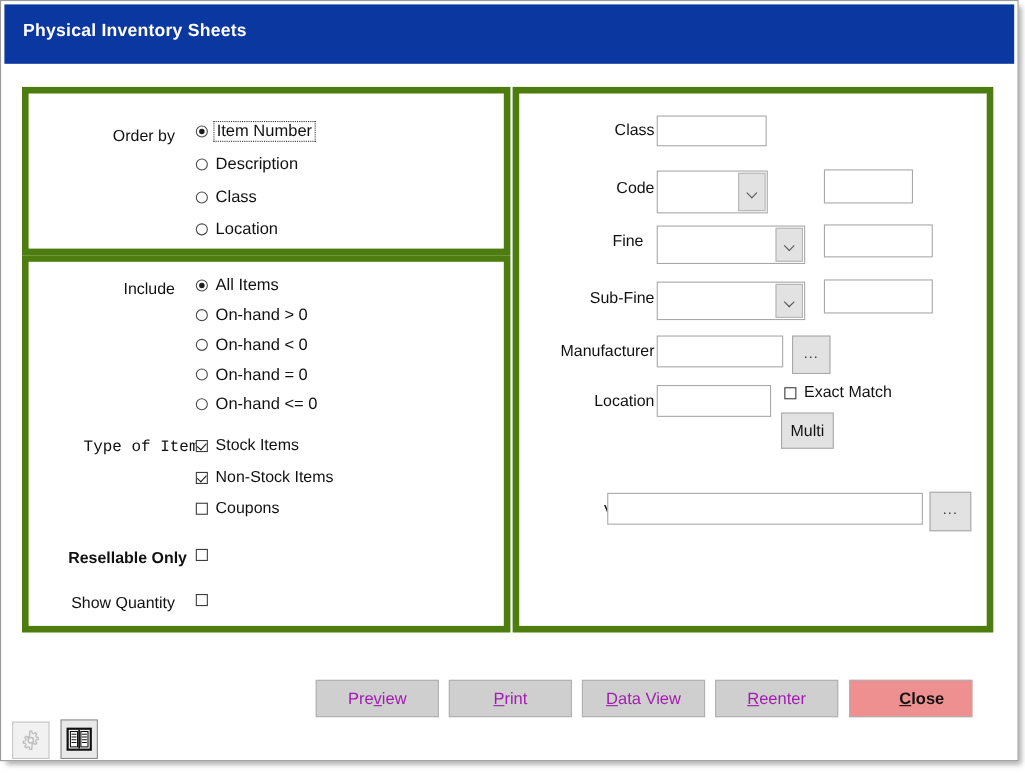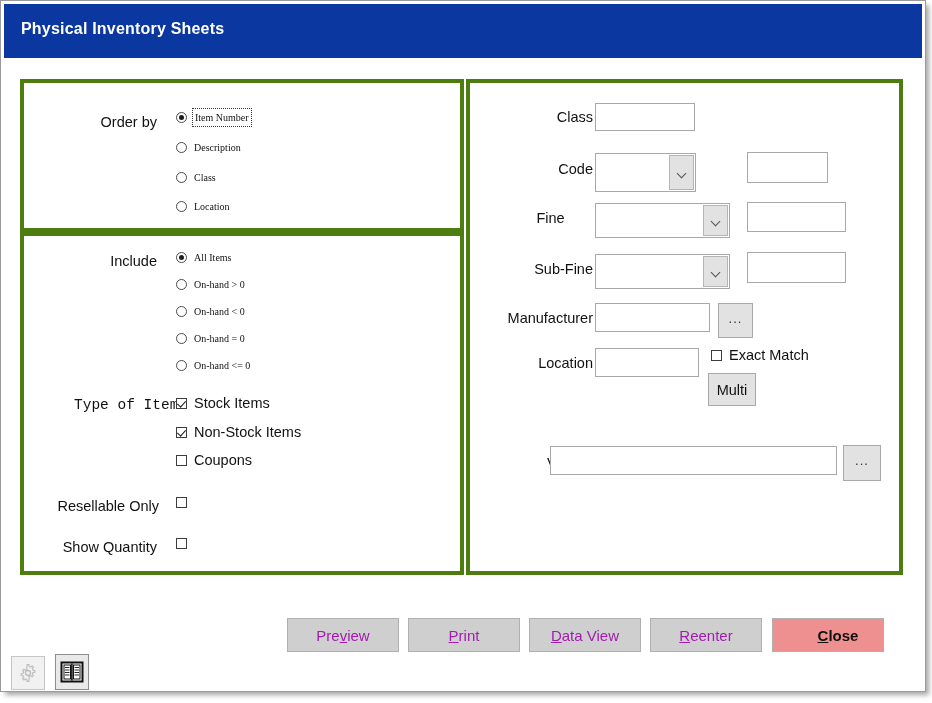--- a/index.html
+++ b/index.html
@@ -43,21 +43,21 @@
     color: #ffffff;
     font-size: 16px;
     font-weight: bold;
     letter-spacing: 0.2px;
     white-space: nowrap;
   }
 
   
   .panel {
     position: absolute;
-    border: 4px solid #4d7c0f;
+    border: 6px solid #4d7c0f;
     background: #ffffff;
     box-sizing: border-box;
   }
   #panel-order   { left: 19px;  top: 78px;  width: 444px; height: 153px; }
   #panel-include { left: 19px;  top: 231px; width: 444px; height: 343px; }
   #panel-filters { left: 465px; top: 78px;  width: 437px; height: 496px; }
 
   
   .lbl {
     position: absolute;
@@ -88,24 +88,23 @@
     content: "";
     position: absolute;
     left: 50%; top: 50%;
     width: 5px; height: 5px;
     margin-left: -2.5px;
     margin-top: -2.5px;
     border-radius: 50%;
     background: #1c1c1c;
   }
   .radio-label {
-    font-size: 10px;
+    font-size: 15px;
     color: #111111;
     line-height: 15px;
-    font-family: Liberation Serif, serif;
   }
   .radio-row.focused .radio-label {
     outline: 1px dotted #333333;
     outline-offset: 1px;
     padding: 0 1px;
   }
 
   
   .check-row {
     position: absolute;
@@ -326,21 +325,21 @@
     <div class="check-row" style="left:152px; top:189px;">
       <span class="checkbox checked"></span>
       <span class="check-label">Non-Stock Items</span>
     </div>
 
     <div class="check-row" style="left:152px; top:217px;">
       <span class="checkbox"></span>
       <span class="check-label">Coupons</span>
     </div>
 
-    <div class="lbl" style="left:21px; top:262px; width:114px; text-align:right;">Resellable Only</div>
+    <div class="lbl" style="left:33px; top:262px; width:114px; text-align:center;font-weight:bold;">Resellable Only</div>
     <div class="check-row" style="left:152px; top:261px;">
       <span class="checkbox"></span>
     </div>
 
     <div class="lbl" style="left:19px; top:303px; width:114px; text-align:right;">Show Quantity</div>
     <div class="check-row" style="left:152px; top:302px;">
       <span class="checkbox"></span>
     </div>
   </div>
 
@@ -350,21 +349,21 @@
     <div class="textbox" style="left:125px; top:20px; width:100px; height:28px;"></div>
 
     <div class="lbl" style="left:38px; top:78px; width:85px; text-align:right;">Code</div>
     <div class="combo" style="left:125px; top:70px; width:101px; height:39px;">
       <div class="arrow-btn">
         <span class="chev"></span>
       </div>
     </div>
     <div class="textbox" style="left:277px; top:69px; width:81px; height:31px;"></div>
 
-    <div class="lbl" style="left:38px; top:127px; width:85px; text-align:center;">Fine</div>
+    <div class="lbl" style="left:28px; top:127px; width:85px; text-align:right;">Fine</div>
     <div class="combo" style="left:125px; top:120px; width:135px; height:35px;">
       <div class="arrow-btn">
         <span class="chev"></span>
       </div>
     </div>
     <div class="textbox" style="left:277px; top:119px; width:99px; height:30px;"></div>
 
     <div class="lbl" style="left:28px; top:178px; width:95px; text-align:right;">Sub-Fine</div>
     <div class="combo" style="left:125px; top:171px; width:135px; height:35px;">
       <div class="arrow-btn">

